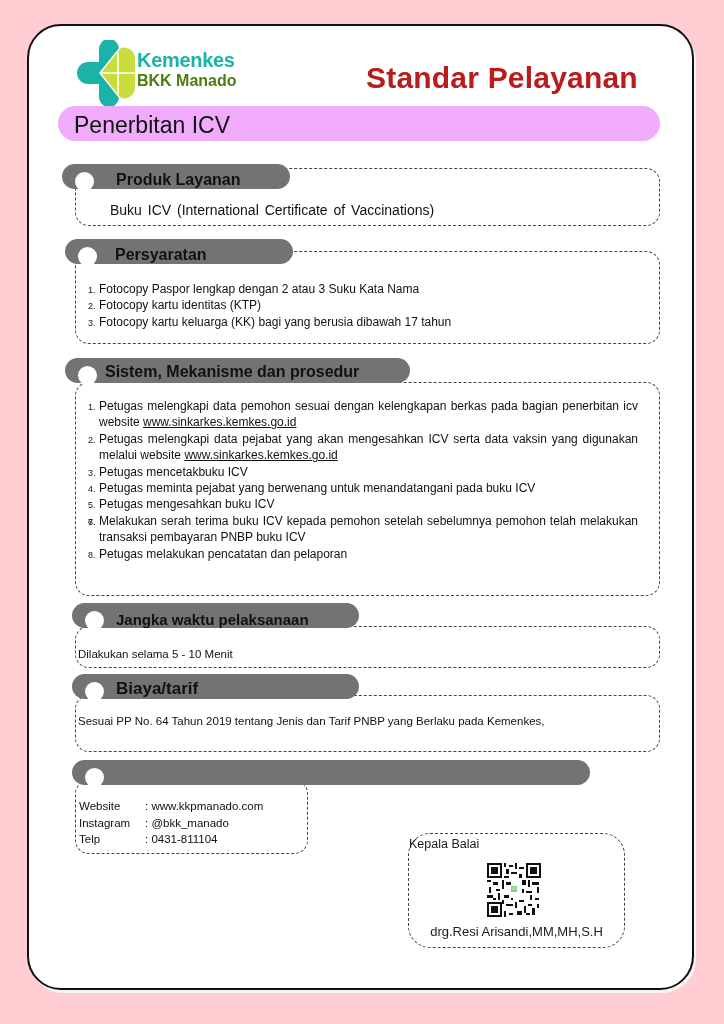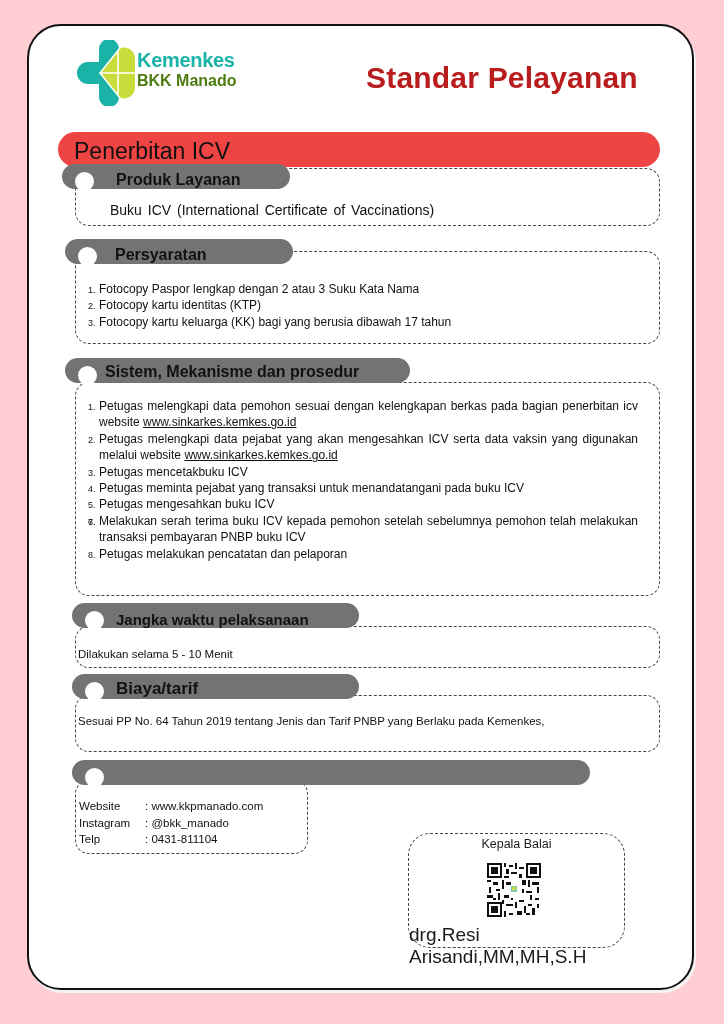--- a/index.html
+++ b/index.html
@@ -3,38 +3,38 @@
 <meta charset="utf-8">
 <style>
   html,body{margin:0;padding:0;}
   body{width:724px;height:1024px;background:#ffcdd2;position:relative;overflow:hidden;font-family:"Liberation Sans",sans-serif;color:#1a1a1a;}
   .card{position:absolute;left:27px;top:24px;width:667px;height:966px;background:#fff;border:2px solid #111;border-radius:34px;box-sizing:border-box;box-shadow:2px 3px 0 #f4f4f4;}
   .logo{position:absolute;left:77px;top:40px;width:180px;height:66px;}
   .logo svg{position:absolute;left:0;top:0;}
   .logo .l1{position:absolute;left:60px;top:9px;font-size:20px;font-weight:bold;color:#1bb3a8;letter-spacing:-0.3px;}
   .logo .l2{position:absolute;left:60px;top:32px;font-size:16px;font-weight:bold;color:#4d7c0f;}
   .title{position:absolute;left:366px;top:61px;font-size:30px;font-weight:bold;color:#b91c1c;letter-spacing:0.2px;}
-  .banner{position:absolute;left:58px;top:132px;width:602px;height:35px;background:#ef4444;border-radius:18px;}
+  .banner{position:absolute;left:58px;top:106px;width:602px;height:35px;background:#f0abfc;border-radius:18px;}
   .banner span{position:absolute;left:16px;top:6px;font-size:23px;color:#111;}
   .box{position:absolute;border:1.3px dashed #444;border-radius:14px;box-sizing:border-box;}
   .pill{position:absolute;background:#737373;border-radius:18px;height:25px;}
   .pill .dot{position:absolute;left:13px;top:8px;width:19px;height:19px;background:#fff;border-radius:50%;}
   .pill .lbl{position:absolute;left:54px;top:7px;font-size:16px;font-weight:bold;color:#111;white-space:nowrap;}
   .txt{position:absolute;font-size:12px;color:#111;line-height:16.5px;}
   .ol{position:absolute;margin:0;padding:0;list-style:none;font-size:12px;line-height:16.4px;color:#111;}
   .ol li{position:relative;padding-left:11px;}
   .ol li .n{position:absolute;left:0;top:1px;font-size:9px;}
   .just{text-align:justify;text-align-last:left;}
   .u{text-decoration:underline;}
   .contact{font-size:11.5px;line-height:16.5px;}
   .contact .row{display:flex;}
   .contact .k{width:66px;}
   .sig{position:absolute;left:408px;top:833px;width:217px;height:115px;}
-  .sig .h{position:absolute;left:0;width:100%;text-align:center;top:3px;font-size:12.5px;}
-  .sig .nm{position:absolute;left:0;width:100%;text-align:left;top:90px;font-size:19px;}
+  .sig .h{position:absolute;left:0;width:100%;top:3px;font-size:12.5px;}
+  .sig .nm{position:absolute;left:0;width:100%;text-align:center;top:90px;font-size:13px;}
   .qr{position:absolute;left:78px;top:29px;width:54px;height:54px;}
 </style>
 </head>
 <body>
 
 <div class="card"></div>
 
 <div class="logo">
   <svg width="60" height="66" viewBox="0 0 60 66">
     <path d="M0 33 A11 11 0 0 1 11 22 L22 22 L22 44 L11 44 A11 11 0 0 1 0 33 Z" fill="#1bb3a8"></path>
@@ -75,21 +75,21 @@
 
 <div class="box" style="left:75px;top:382px;width:585px;height:214px;"></div>
 <div class="pill" style="left:65px;top:358px;width:345px;">
   <span class="dot"></span>
   <span class="lbl" style="left:40px;top:5px;">Sistem, Mekanisme dan prosedur</span>
 </div>
 <ul class="ol just" style="left:88px;top:398px;width:550px;">
   <li class="just"><span class="n">1.</span><span>Petugas melengkapi data pemohon sesuai dengan kelengkapan berkas pada bagian penerbitan icv website </span><span class="u">www.sinkarkes.kemkes.go.id</span></li>
   <li class="just"><span class="n">2.</span><span>Petugas melengkapi data pejabat yang akan mengesahkan ICV serta data vaksin yang digunakan melalui website </span><span class="u">www.sinkarkes.kemkes.go.id</span></li>
   <li><span class="n">3.</span><span>Petugas mencetakbuku ICV</span></li>
-  <li><span class="n">4.</span><span>Petugas meminta pejabat yang transaksi untuk menandatangani pada buku ICV</span></li>
+  <li><span class="n">4.</span><span>Petugas meminta pejabat yang berwenang untuk menandatangani pada buku ICV</span></li>
   <li><span class="n">5.</span><span>Petugas mengesahkan buku ICV</span></li>
   <li><span class="n">6.</span></li>
   <li class="just"><span class="n">7.</span><span>Melakukan serah terima buku ICV kepada pemohon setelah sebelumnya pemohon telah melakukan transaksi pembayaran PNBP buku ICV</span></li>
   <li><span class="n">8.</span><span>Petugas melakukan pencatatan dan pelaporan</span></li>
 </ul>
 
 <div class="box" style="left:75px;top:626px;width:585px;height:42px;"></div>
 <div class="pill" style="left:72px;top:603px;width:287px;">
   <span class="dot"></span>
   <span class="lbl" style="left:44px;font-size:15px;top:8px;">Jangka waktu pelaksanaan</span>

